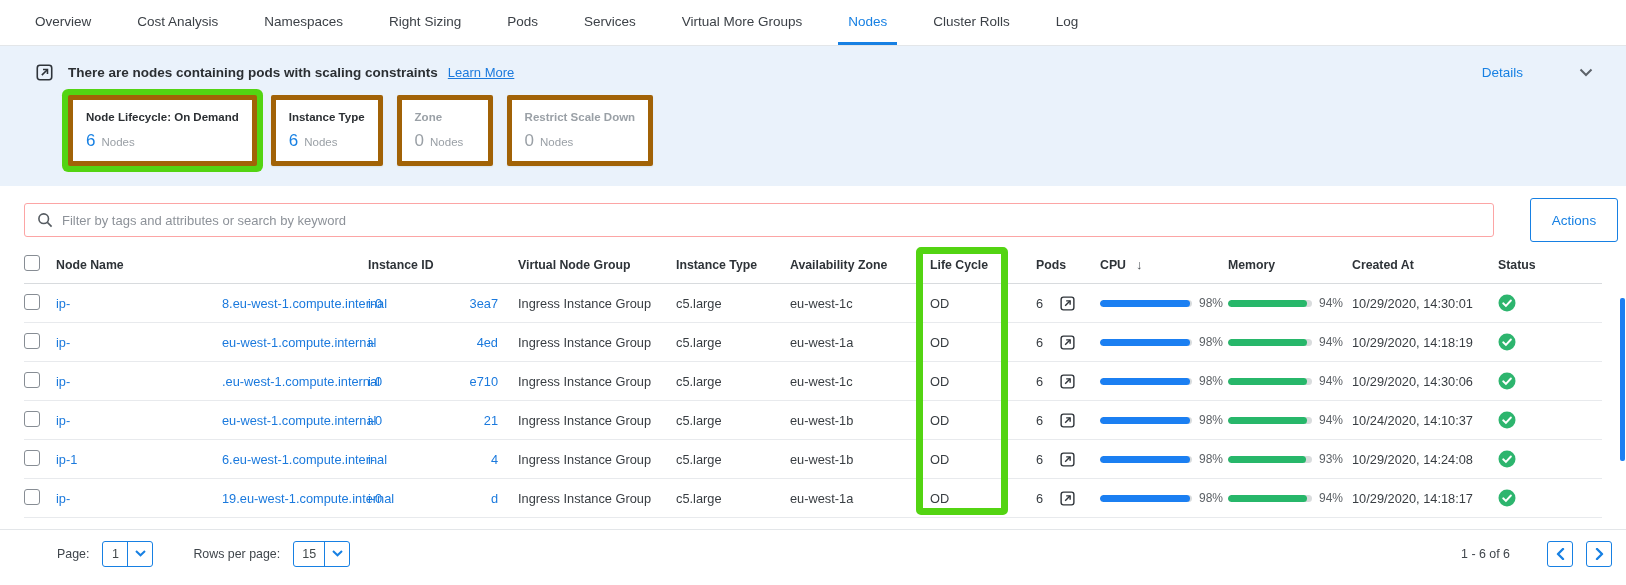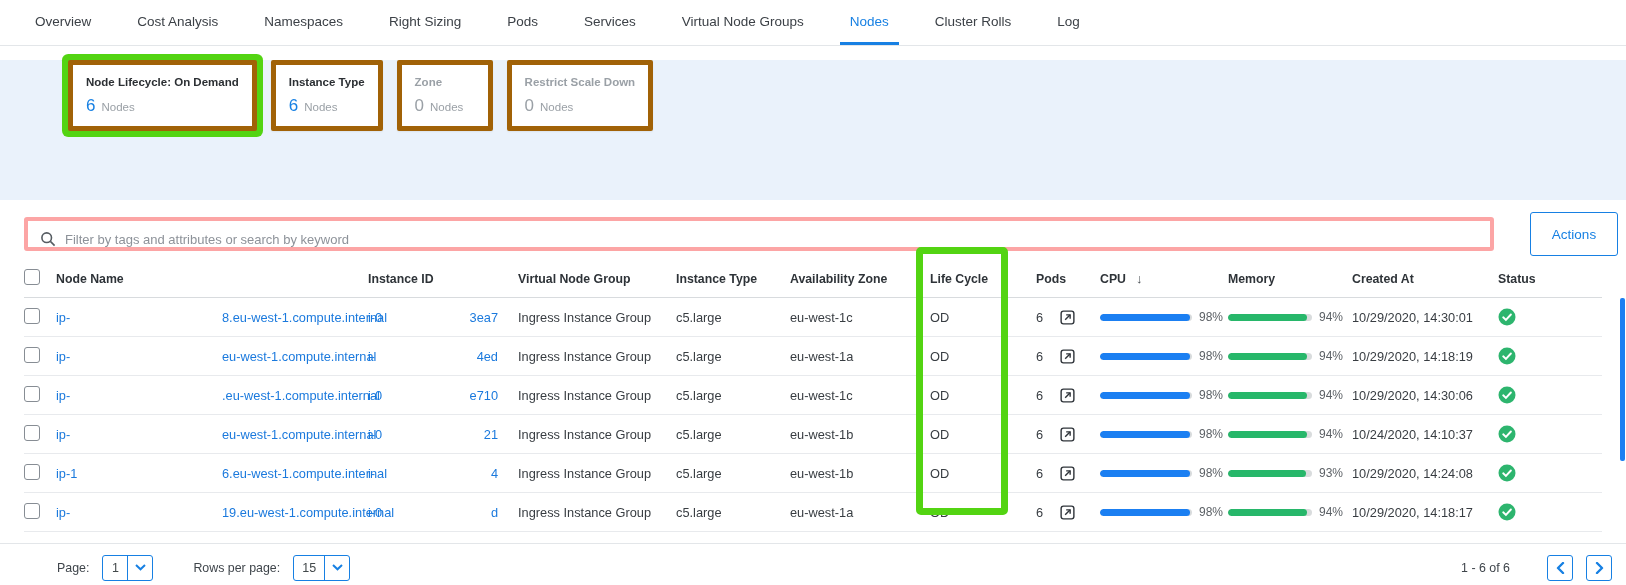--- a/index.html
+++ b/index.html
@@ -33,21 +33,21 @@
   .card{background:#fff;border:5px solid #a16207;border-radius:2px;padding:11px 13px 10px;min-width:96px;box-shadow:0 1px 2px rgba(0,0,0,0.06);cursor:pointer;}
   .card.annotated{box-shadow:0 0 0 6px var(--annotation-green);}
   .card-title{font-size:11.5px;font-weight:700;color:#9aa0a6;margin-bottom:8px;white-space:nowrap;}
   .card.emphasized .card-title{color:#2b2f33;}
   .card-count{font-size:17px;color:#9aa0a6;font-weight:400;}
   .card.emphasized .card-count{color:var(--accent-blue);}
   .card-unit{font-size:11.5px;color:#9aa0a6;margin-left:6px;}
 
   
   .toolbar{display:flex;align-items:center;padding:12px 8px 0 24px;}
-  .search-bar{flex:1;height:34px;border:4px solid #fca5a5;border-radius:3px;display:flex;align-items:flex-end;padding-left:12px;margin-right:36px;background:#fff;}
+  .search-bar{flex:1;height:34px;border:1px solid #fca5a5;border-radius:3px;display:flex;align-items:center;padding-left:12px;margin-right:36px;background:#fff;}
   .search-bar input{border:none;outline:none;flex:1;font-size:13px;color:#33383d;margin-left:9px;font-family:"Liberation Sans",sans-serif;background:transparent;}
   .search-bar input::placeholder{color:#8d9299;}
   .actions-btn{width:88px;height:44px;border:1px solid var(--accent-blue);border-radius:3px;background:#fff;color:var(--accent-blue);font-size:13.5px;cursor:pointer;font-family:"Liberation Sans",sans-serif;}
 
   
   .table{margin:4px 24px 0;}
   .thead{display:flex;align-items:center;height:38px;border-bottom:1px solid #d8dbde;}
   .trow{display:flex;align-items:center;height:39px;border-bottom:1px solid #e8eaed;}
   .cell{font-size:12.8px;color:#383d42;white-space:nowrap;overflow:visible;}
   .hcell{font-size:12.3px;font-weight:700;color:#2e3338;cursor:pointer;}
@@ -109,34 +109,51 @@
     <div class="tab">
       <span>Right Sizing</span>
     </div>
     <div class="tab">
       <span>Pods</span>
     </div>
     <div class="tab">
       <span>Services</span>
     </div>
     <div class="tab">
-      <span>Virtual Node Groups</span>
+      <span>Virtual More Groups</span>
     </div>
     <div class="tab active">
       <span>Nodes</span>
     </div>
     <div class="tab">
       <span>Cluster Rolls</span>
     </div>
     <div class="tab">
       <span>Log</span>
     </div>
   </div>
 
 <div class="banner">
+  <div class="banner-top">
+    <span class="banner-icon">
+      <svg width="17" height="17" viewBox="0 0 16 16" fill="none" stroke="currentColor" stroke-width="1.5">
+          <rect x="1.2" y="1.2" width="13.6" height="13.6" rx="2.5"></rect>
+          <path d="M5.5 10.5 L10.6 5.4"></path>
+          <path d="M6.6 5.2 H10.8 V9.4"></path>
+        </svg>
+    </span>
+    <span class="banner-msg">There are nodes containing pods with scaling constraints</span>
+    <span class="learn-more">Learn More</span>
+    <span class="details-link">Details</span>
+    <span class="details-chevron">
+      <svg width="14" height="9" viewBox="0 0 14 9" fill="none" stroke="#5d636a" stroke-width="2">
+          <path d="M1.5 1.5 L7 7 L12.5 1.5"></path>
+        </svg>
+    </span>
+  </div>
   <div class="cards">
       <div class="card emphasized annotated">
     <div class="card-title">Node Lifecycle: On Demand</div>
     <div><span class="card-count">6</span><span class="card-unit">Nodes</span></div>
   </div>
       <div class="card emphasized">
     <div class="card-title">Instance Type</div>
     <div><span class="card-count">6</span><span class="card-unit">Nodes</span></div>
   </div>
       <div class="card">

